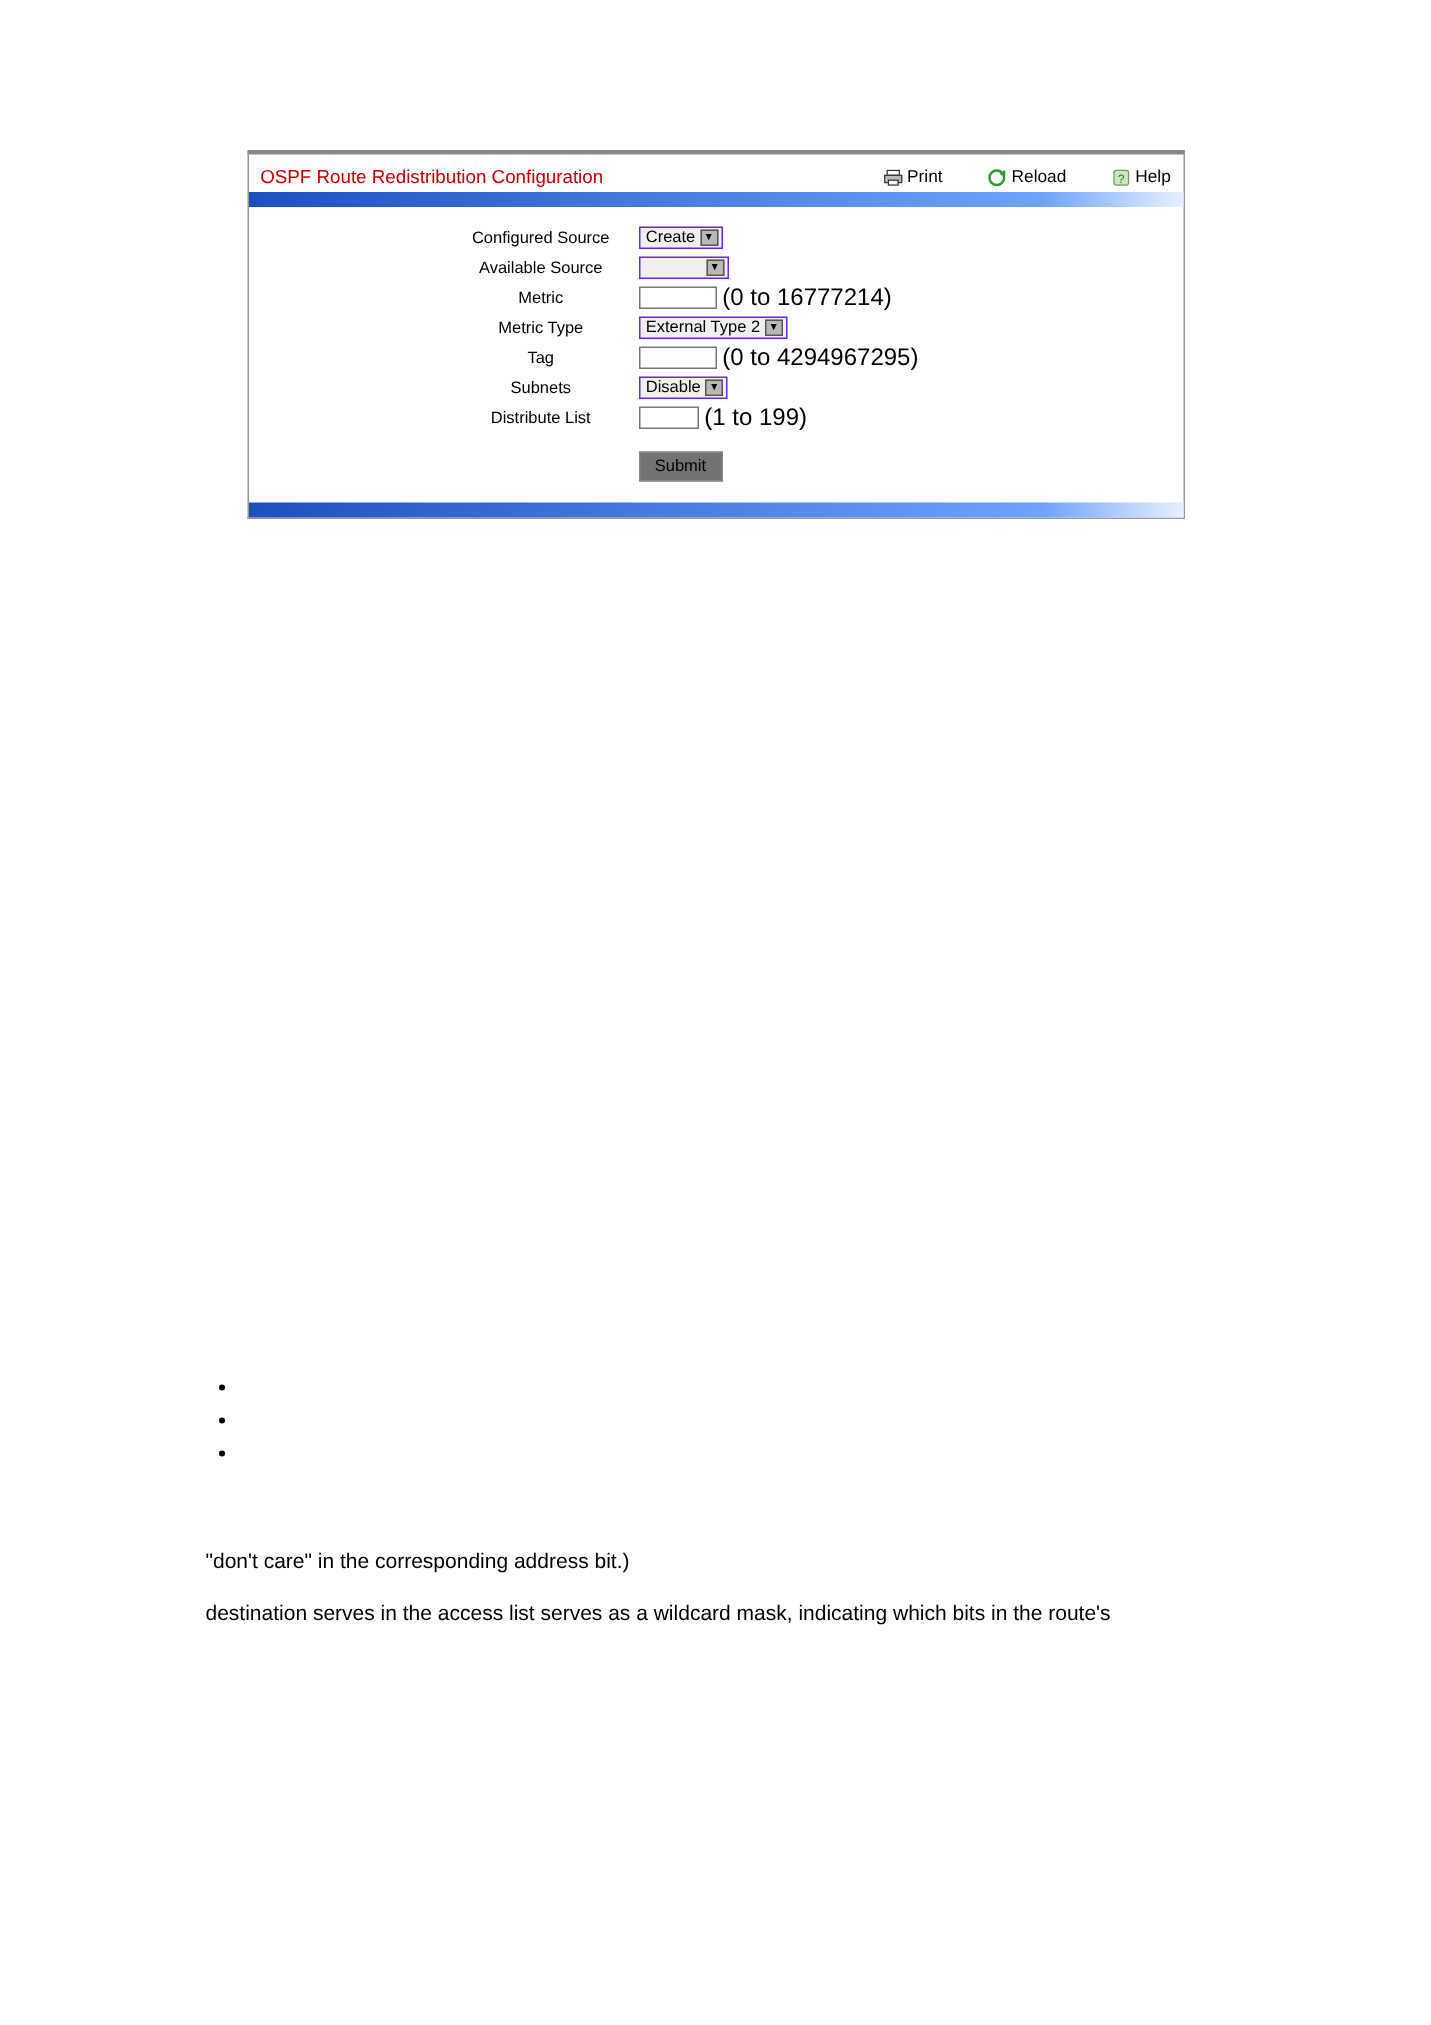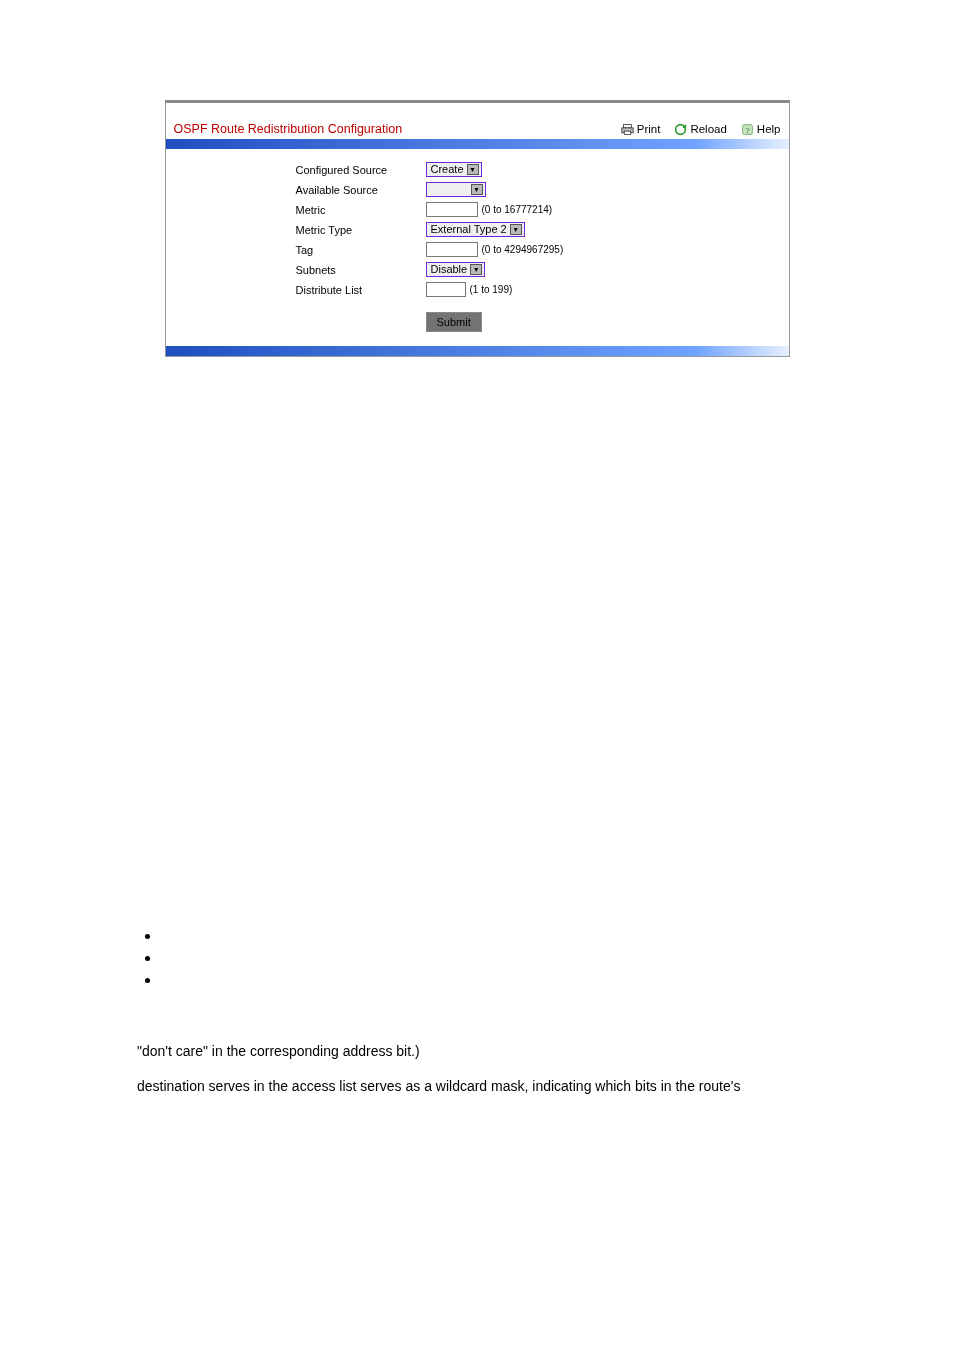--- a/index.html
+++ b/index.html
@@ -17,22 +17,23 @@
   .panel-wrap {
     margin: 100px auto 0 auto;
     width: 625px;
     border: 1px solid #999;
     border-top: 3px solid #888;
     background: #fff;
   }
   .panel-header {
     display: flex;
     align-items: center;
-    padding: 19px 8px 3px 8px;
+    padding: 8px 8px 3px 8px;
     font-size: 12px;
+    gap: 16px;
   }
   .panel-title {
     color: #c00000;
     font-size: 12.5px;
     font-weight: normal;
     flex: 1;
   }
   .hdr-link {
     display: inline-flex;
     align-items: center;
@@ -56,21 +57,21 @@
   .row {
     display: flex;
     align-items: center;
     margin: 1px 0;
     height: 19px;
     font-size: 11px;
     color: #000;
   }
   .row-label {
     width: 250px;
-    text-align: left;
+    text-align: center;
     padding-left: 120px;
   }
   .row-ctrl {
     display: flex;
     align-items: center;
     gap: 4px;
   }
   .sel-box {
     border: 1px solid #6d28d9;
     background: #efefef;
@@ -91,21 +92,21 @@
     margin-left: 3px;
     font-size: 7px;
   }
   .txt-box {
     border: 1px solid #777;
     background: #fff;
     height: 15px;
     width: 52px;
   }
   .hint {
-    font-size: 10px;
+    font-size: 16px;
   }
   .submit-btn {
     border: 1px solid #888;
     background: #737373;
     font-size: 11px;
     padding: 3px 10px;
     margin-top: 12px;
     margin-left: 250px;
     display: inline-block;
   }

